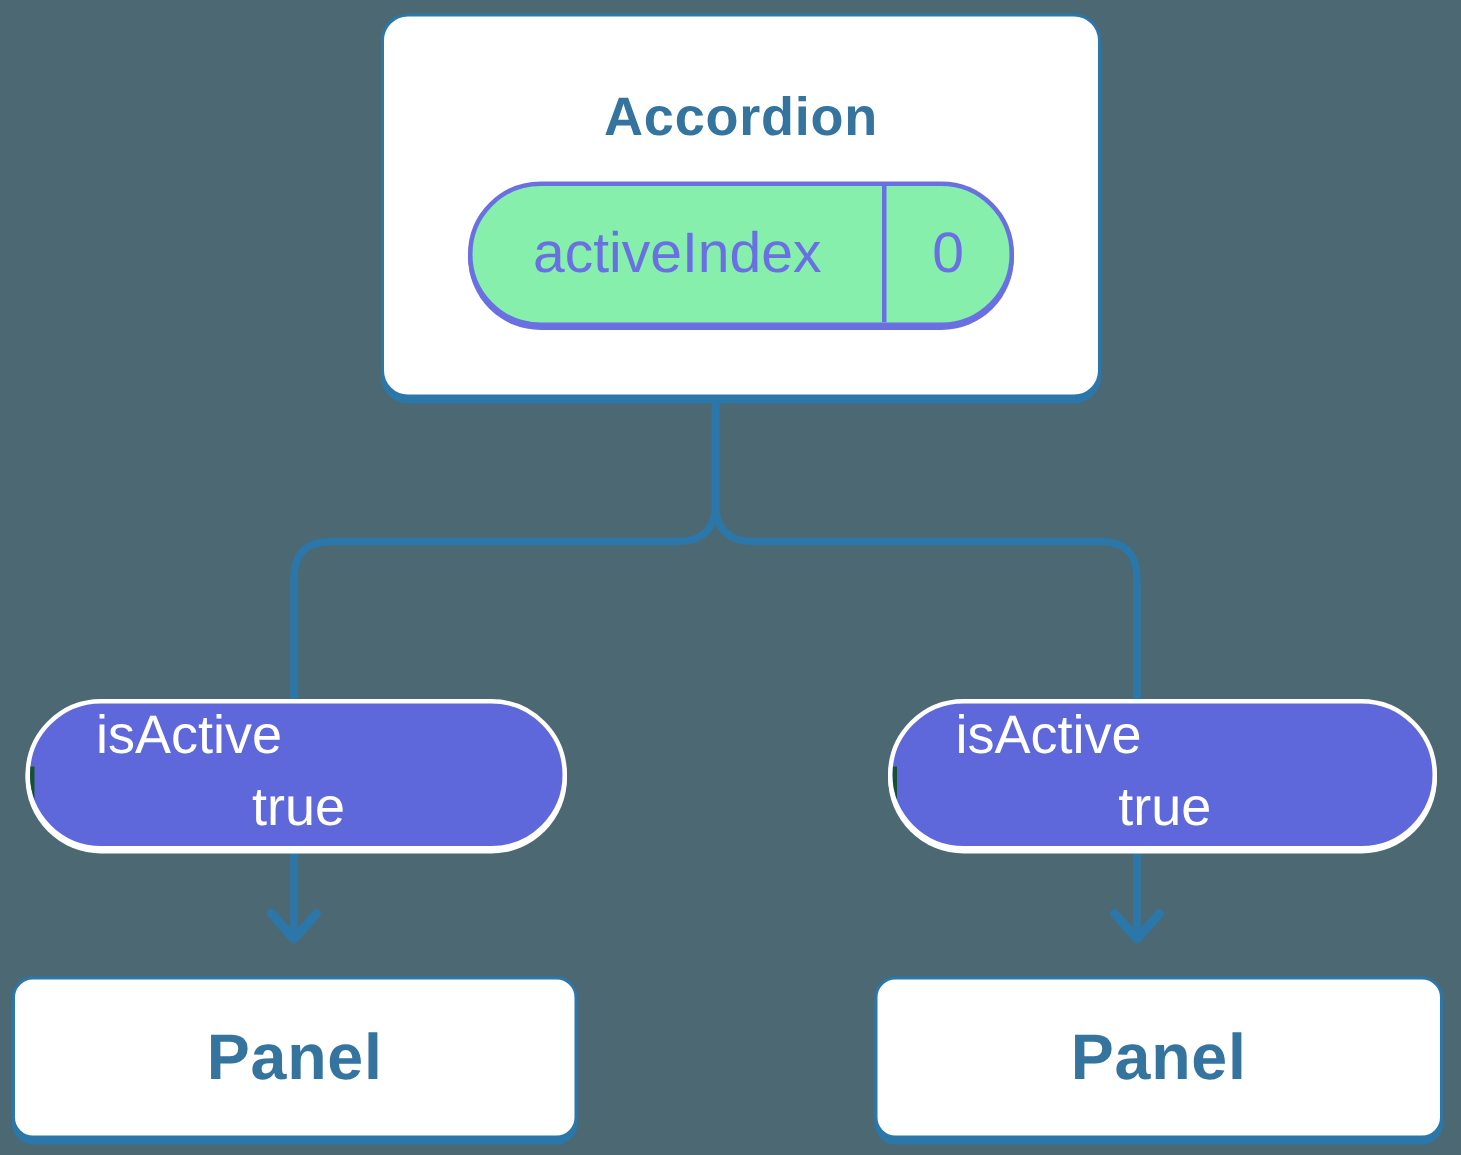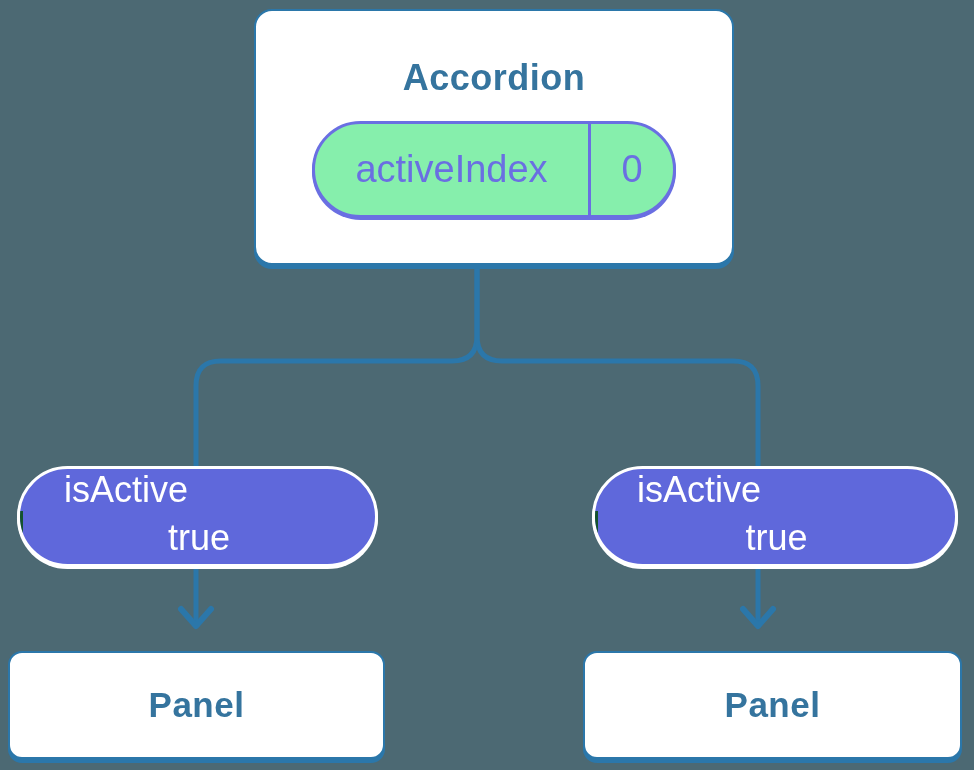--- a/index.html
+++ b/index.html
@@ -73,21 +73,21 @@
     border-radius: 14px;
   }
   #panel-card-right {
     left: 583px;
     top: 651px;
     width: 379px;
     height: 108px;
     border-radius: 14px;
   }
   .panel-title {
-    font-size: 35px;
+    font-size: 43px;
     font-weight: 700;
     color: var(--node-text-blue, #35749E);
     letter-spacing: 0.5px;
   }
 
   
   .state-pill {
     box-sizing: border-box;
     width: 364px;
     height: 97px;

